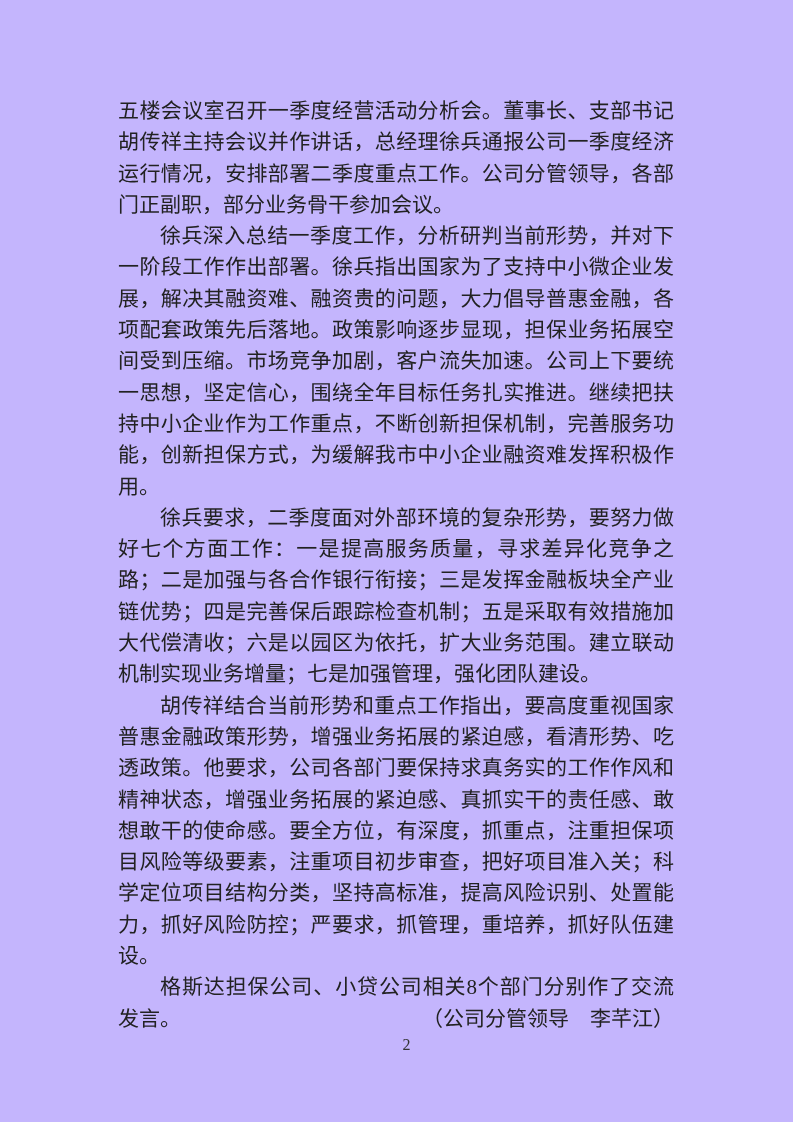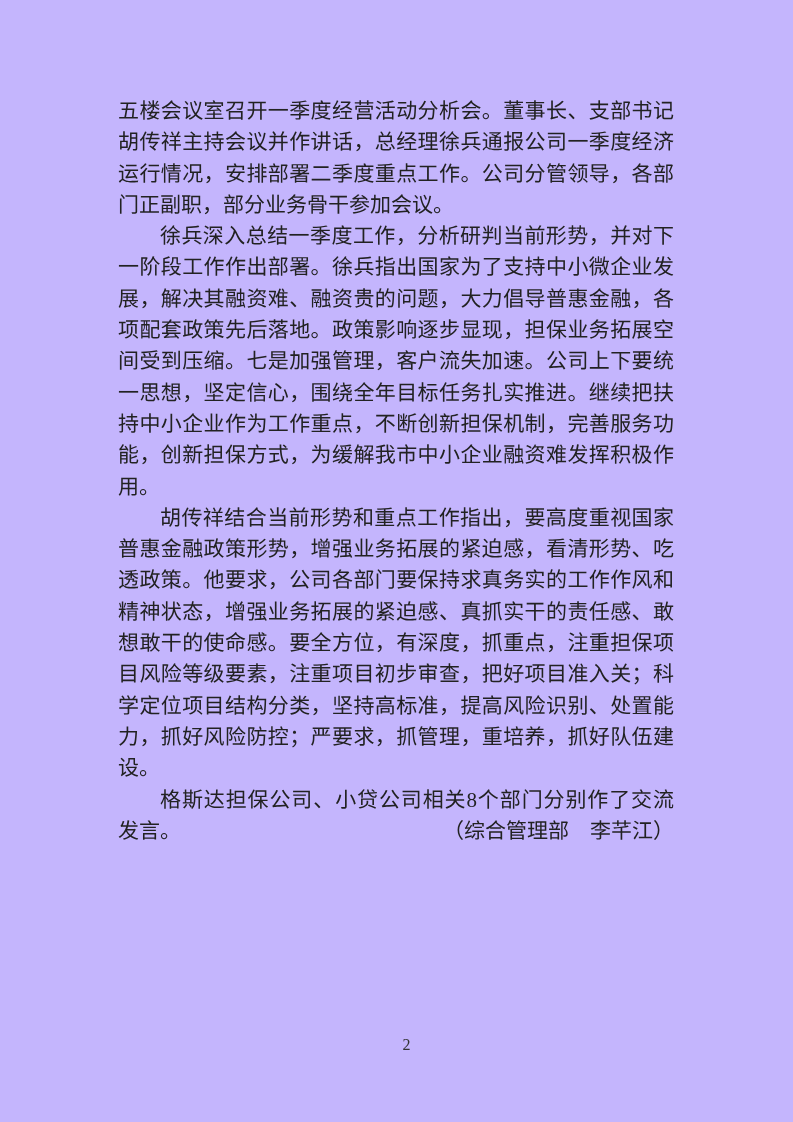--- a/index.html
+++ b/index.html
@@ -50,18 +50,19 @@
     font-size: 16px;
     color: #333333;
   }
 </style>
 </head>
 <body>
 
 <div class="page">
   <div class="content">
     <p>五楼会议室召开一季度经营活动分析会。董事长、支部书记胡传祥主持会议并作讲话，总经理徐兵通报公司一季度经济运行情况，安排部署二季度重点工作。公司分管领导，各部门正副职，部分业务骨干参加会议。</p>
-    <p class="indent">徐兵深入总结一季度工作，分析研判当前形势，并对下一阶段工作作出部署。徐兵指出国家为了支持中小微企业发展，解决其融资难、融资贵的问题，大力倡导普惠金融，各项配套政策先后落地。政策影响逐步显现，担保业务拓展空间受到压缩。七是加强管理，客户流失加速。公司上下要统一思想，坚定信心，围绕全年目标任务扎实推进。继续把扶持中小企业作为工作重点，不断创新担保机制，完善服务功能，创新担保方式，为缓解我市中小企业融资难发挥积极作用。</p>
+    <p class="indent">徐兵深入总结一季度工作，分析研判当前形势，并对下一阶段工作作出部署。徐兵指出国家为了支持中小微企业发展，解决其融资难、融资贵的问题，大力倡导普惠金融，各项配套政策先后落地。政策影响逐步显现，担保业务拓展空间受到压缩。市场竞争加剧，客户流失加速。公司上下要统一思想，坚定信心，围绕全年目标任务扎实推进。继续把扶持中小企业作为工作重点，不断创新担保机制，完善服务功能，创新担保方式，为缓解我市中小企业融资难发挥积极作用。</p>
+    <p class="indent">徐兵要求，二季度面对外部环境的复杂形势，要努力做好七个方面工作：一是提高服务质量，寻求差异化竞争之路；二是加强与各合作银行衔接；三是发挥金融板块全产业链优势；四是完善保后跟踪检查机制；五是采取有效措施加大代偿清收；六是以园区为依托，扩大业务范围。建立联动机制实现业务增量；七是加强管理，强化团队建设。</p>
     <p class="indent">胡传祥结合当前形势和重点工作指出，要高度重视国家普惠金融政策形势，增强业务拓展的紧迫感，看清形势、吃透政策。他要求，公司各部门要保持求真务实的工作作风和精神状态，增强业务拓展的紧迫感、真抓实干的责任感、敢想敢干的使命感。要全方位，有深度，抓重点，注重担保项目风险等级要素，注重项目初步审查，把好项目准入关；科学定位项目结构分类，坚持高标准，提高风险识别、处置能力，抓好风险防控；严要求，抓管理，重培养，抓好队伍建设。</p>
-    <p class="indent"><span>格斯达担保公司、小贷公司相关8个部门分别作了交流发言。</span><span class="sig">（综合管理部　李芊江）</span></p>
+    <p class="indent"><span>格斯达担保公司、小贷公司相关8个部门分别作了交流发言。</span><span class="sig">（公司分管领导　李芊江）</span></p>
   </div>
   <div class="page-number">2</div>
 </div>
 
 </body></html>

